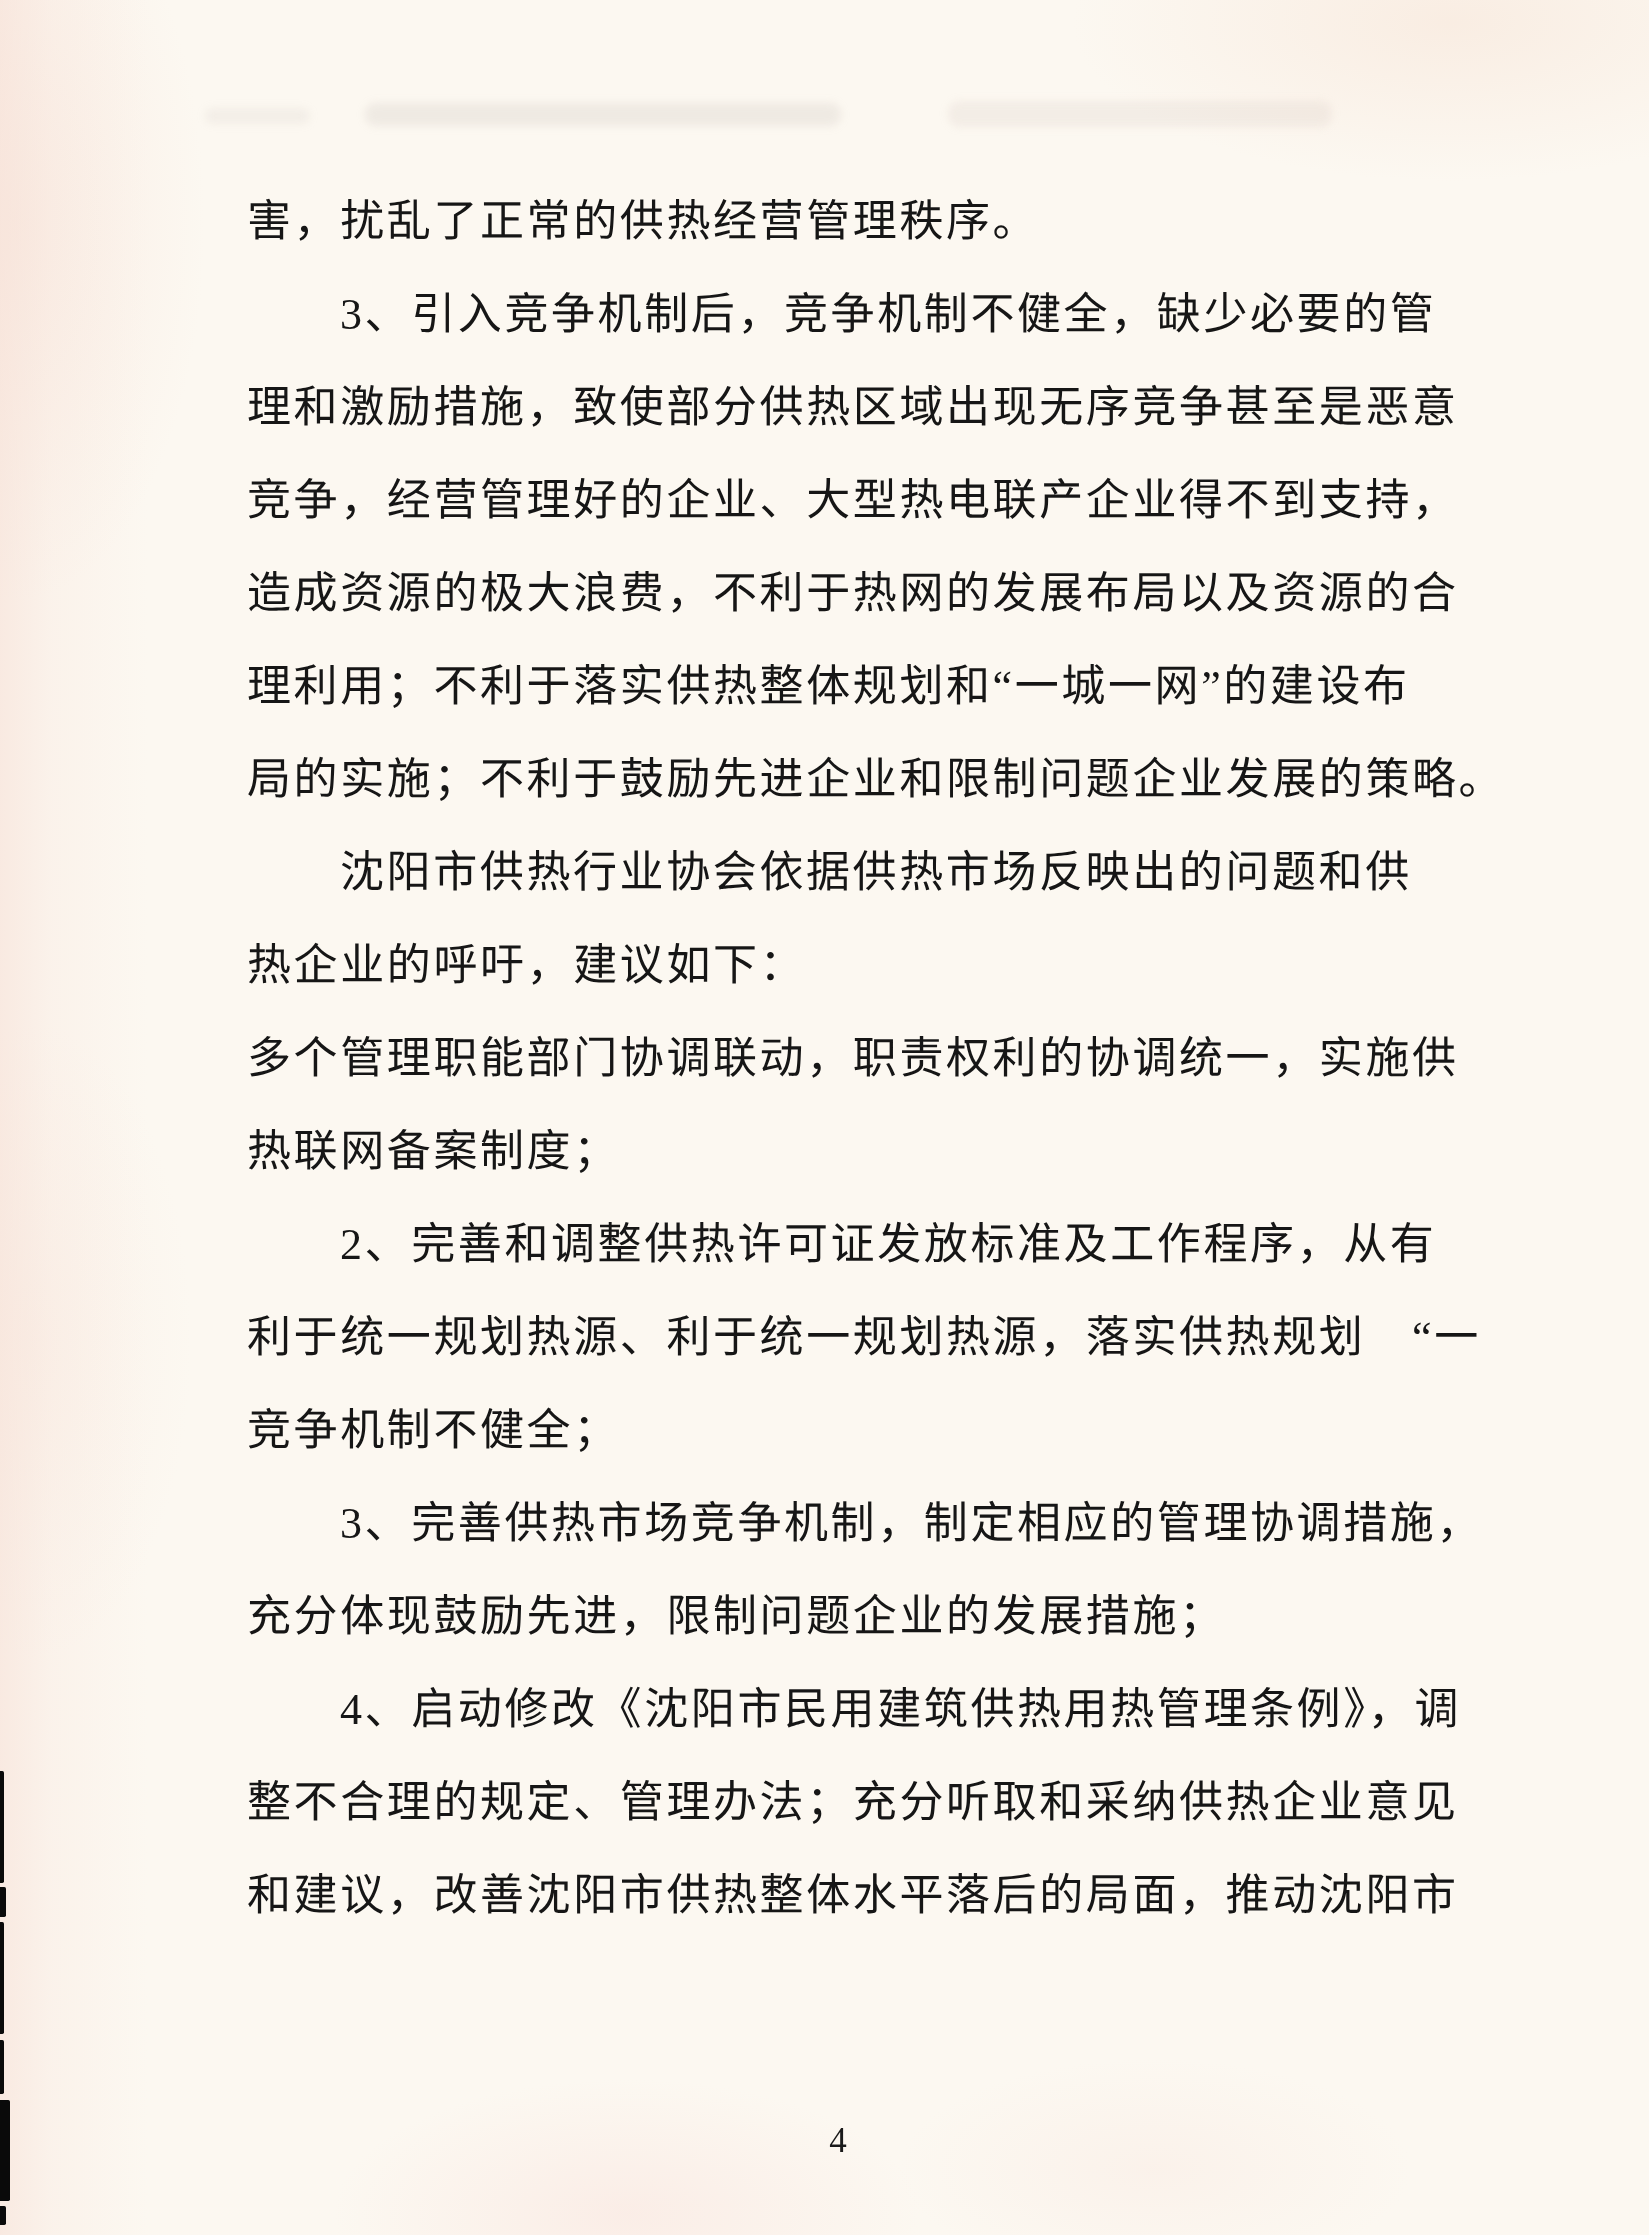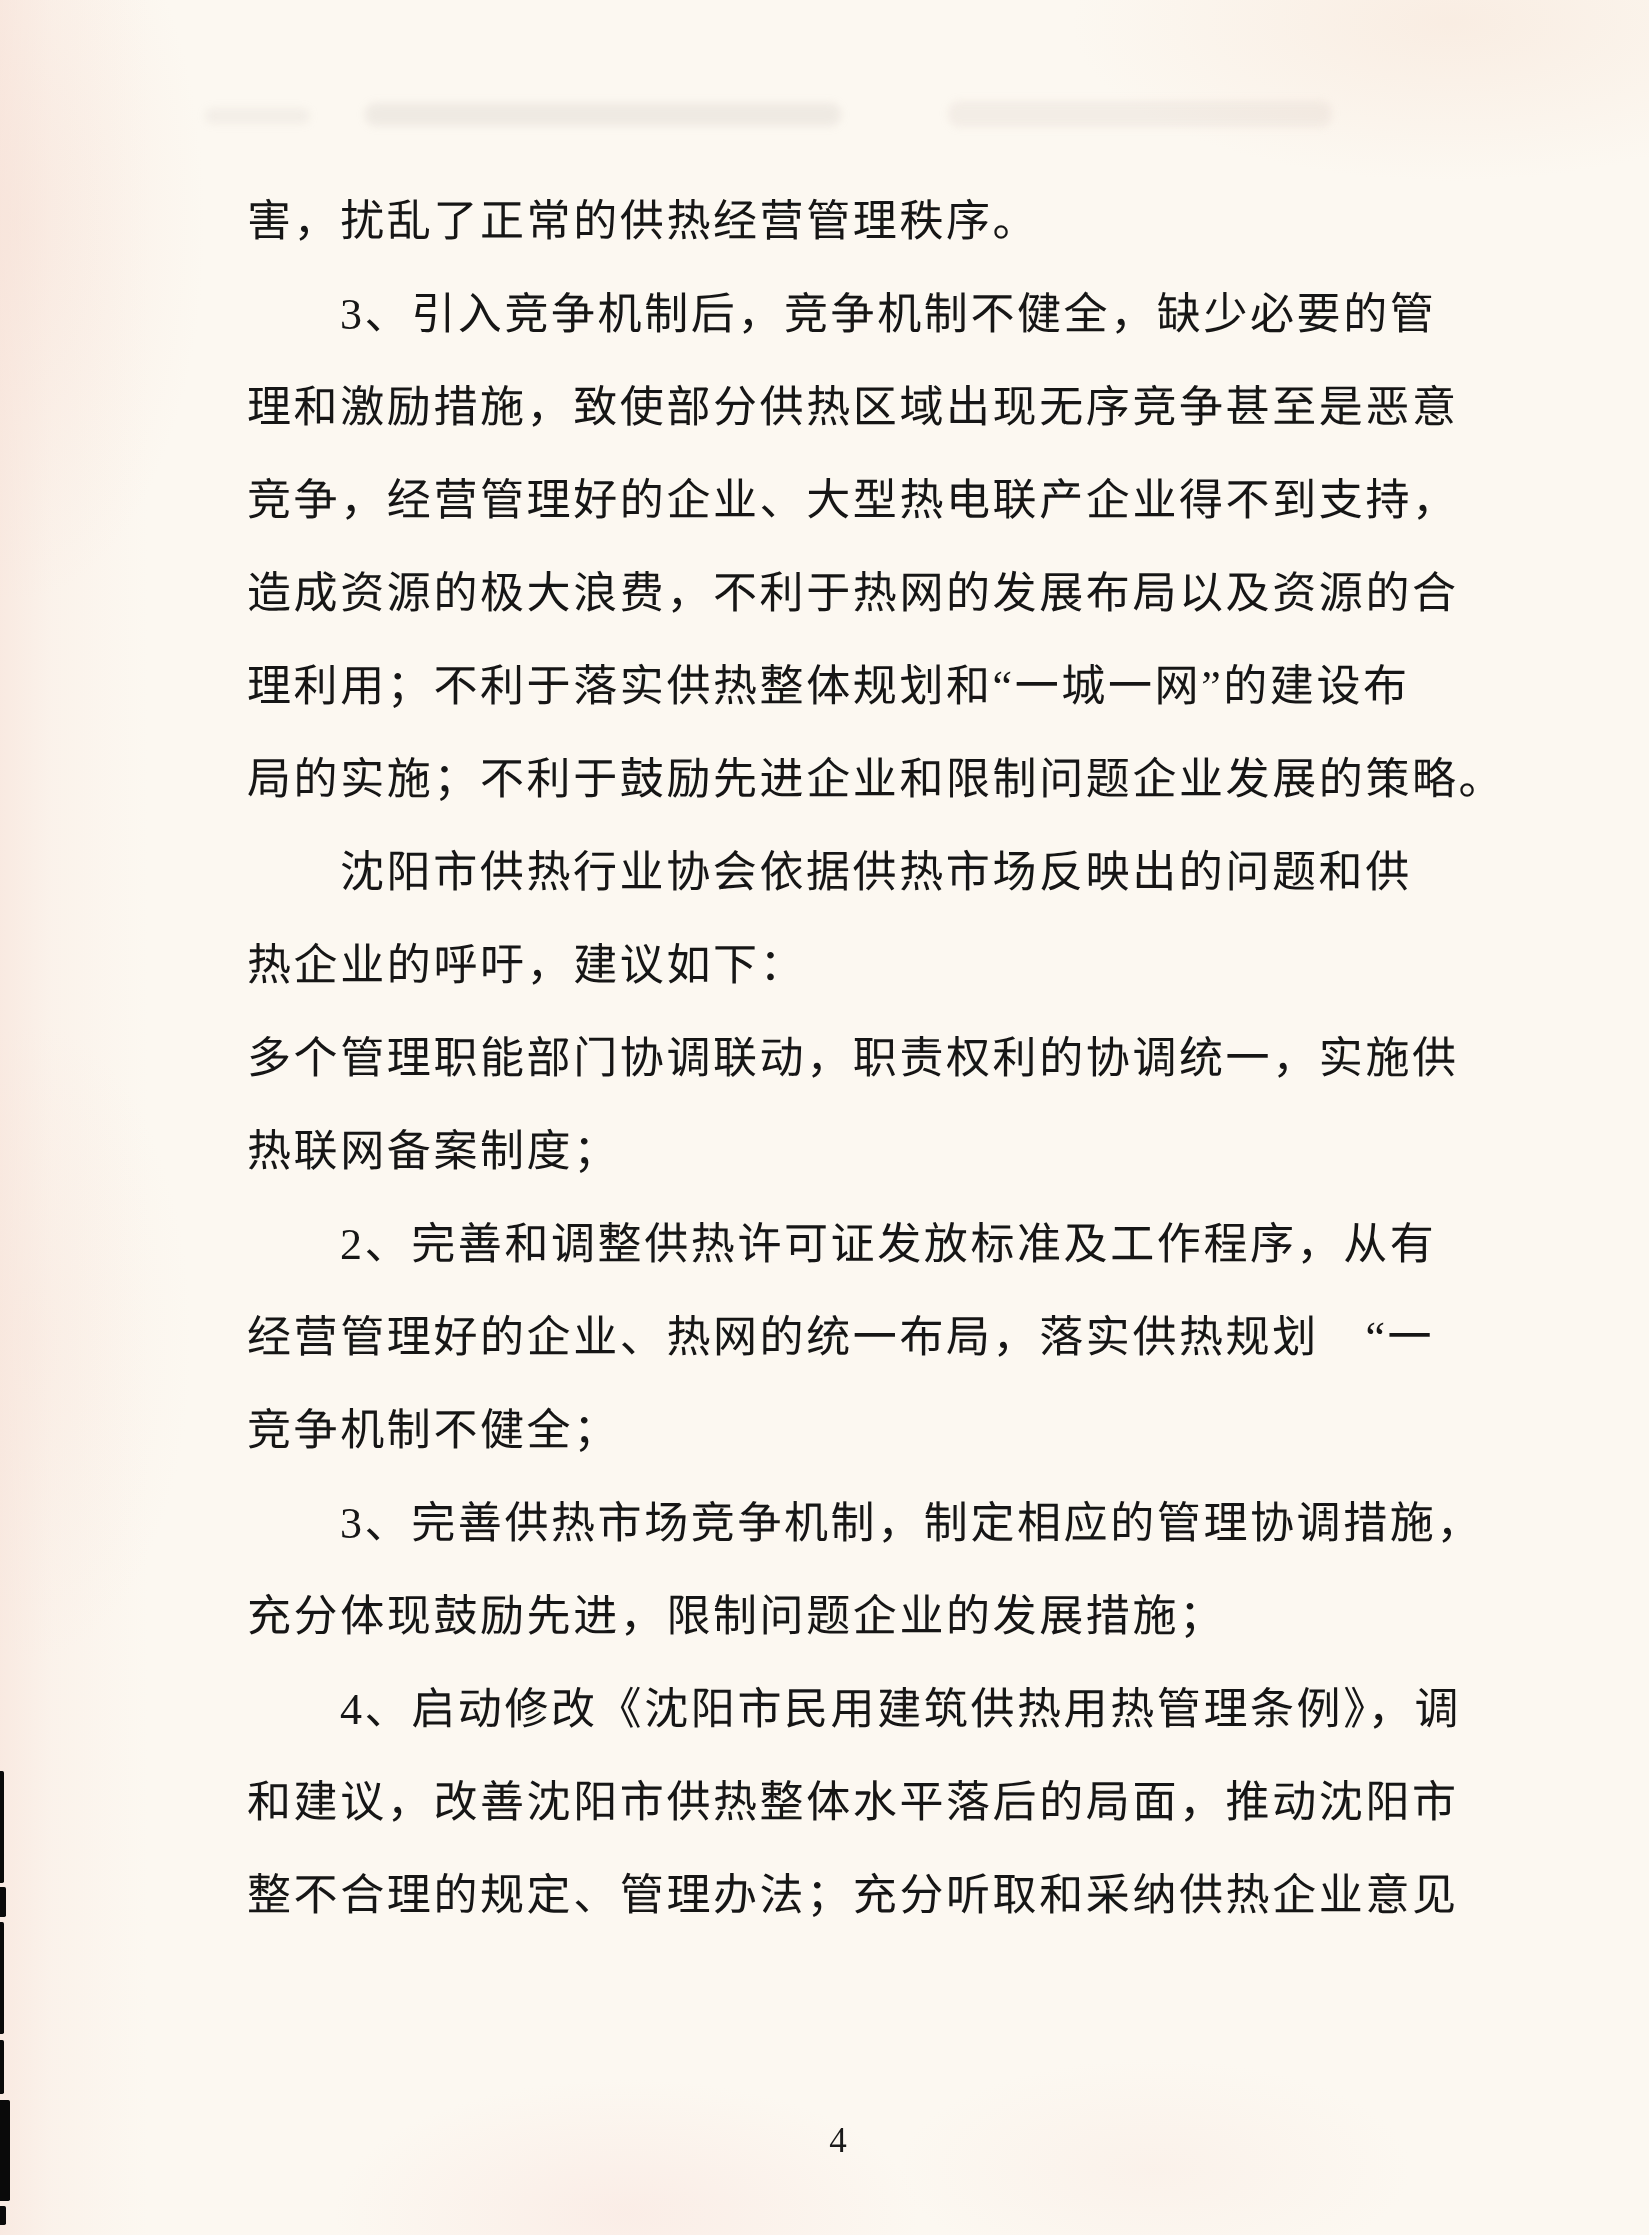--- a/index.html
+++ b/index.html
@@ -94,25 +94,25 @@
     <div class="line">理和激励措施，致使部分供热区域出现无序竞争甚至是恶意</div>
     <div class="line">竞争，经营管理好的企业、大型热电联产企业得不到支持，</div>
     <div class="line">造成资源的极大浪费，不利于热网的发展布局以及资源的合</div>
     <div class="line">理利用；不利于落实供热整体规划和“一城一网”的建设布</div>
     <div class="line">局的实施；不利于鼓励先进企业和限制问题企业发展的策略。</div>
     <div class="line indent">沈阳市供热行业协会依据供热市场反映出的问题和供</div>
     <div class="line">热企业的呼吁，建议如下：</div>
     <div class="line">多个管理职能部门协调联动，职责权利的协调统一，实施供</div>
     <div class="line">热联网备案制度；</div>
     <div class="line indent">2、完善和调整供热许可证发放标准及工作程序，从有</div>
-    <div class="line">经营管理好的企业、热网的统一布局，落实供热规划　“一</div>
+    <div class="line">利于统一规划热源、利于统一规划热源，落实供热规划　“一</div>
     <div class="line">竞争机制不健全；</div>
     <div class="line indent">3、完善供热市场竞争机制，制定相应的管理协调措施，</div>
     <div class="line">充分体现鼓励先进，限制问题企业的发展措施；</div>
     <div class="line indent">4、启动修改《沈阳市民用建筑供热用热管理条例》，调</div>
+    <div class="line">整不合理的规定、管理办法；充分听取和采纳供热企业意见</div>
     <div class="line">和建议，改善沈阳市供热整体水平落后的局面，推动沈阳市</div>
-    <div class="line">整不合理的规定、管理办法；充分听取和采纳供热企业意见</div>
   </div>
 
   <div class="page-number">4</div>
 
 </div>
 
 
 </body></html>

